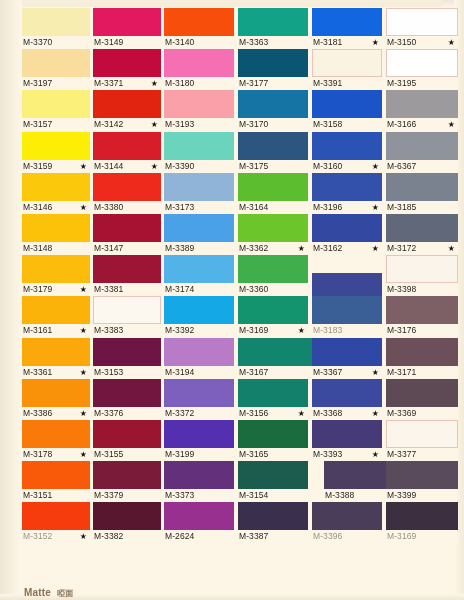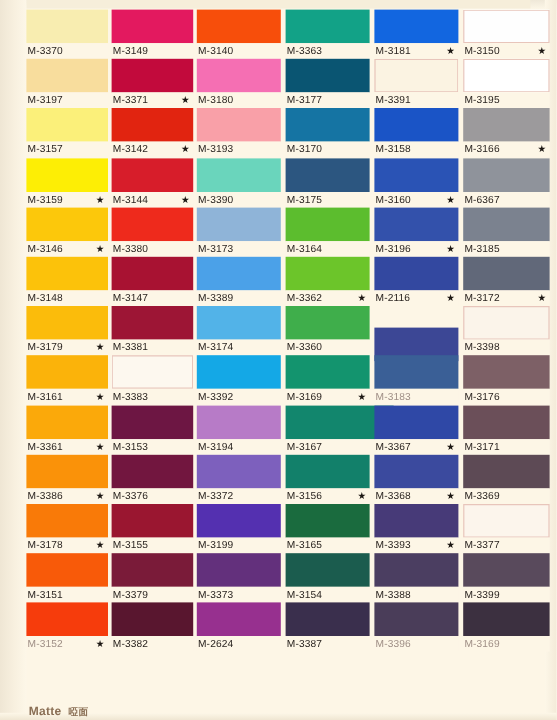--- a/index.html
+++ b/index.html
@@ -327,21 +327,21 @@
       <div class="cell" style="left: 238px; width: 70px; top: 214px; height: 41px;">
         <div class="chip" style="height: 28px; background: rgb(108, 197, 42);"></div>
         <div class="caption" style="top: 28px;">
           <span class="code">M-3362</span>
           <span class="star">★</span>
         </div>
       </div>
       <div class="cell" style="left: 312px; width: 70px; top: 214px; height: 41px;">
         <div class="chip" style="height: 28px; background: rgb(51, 72, 160);"></div>
         <div class="caption" style="top: 28px;">
-          <span class="code">M-2116</span>
+          <span class="code">M-3162</span>
           <span class="star">★</span>
         </div>
       </div>
       <div class="cell" style="left: 386px; width: 72px; top: 214px; height: 41px;">
         <div class="chip" style="height: 28px; background: rgb(97, 104, 121);"></div>
         <div class="caption" style="top: 28px;">
           <span class="code">M-3172</span>
           <span class="star">★</span>
         </div>
       </div>
@@ -554,21 +554,21 @@
         <div class="caption" style="top: 28px;">
           <span class="code">M-3373</span>
         </div>
       </div>
       <div class="cell" style="left: 238px; width: 70px; top: 461.2px; height: 41px;">
         <div class="chip" style="height: 28px; background: rgb(27, 92, 78);"></div>
         <div class="caption" style="top: 28px;">
           <span class="code">M-3154</span>
         </div>
       </div>
-      <div class="cell" style="left: 312px; width: 70px; top: 461.2px; height: 41px;">
+      <div class="cell" style="left: 324px; width: 70px; top: 461.2px; height: 41px;">
         <div class="chip" style="height: 28px; background: rgb(75, 62, 97);"></div>
         <div class="caption" style="top: 28px;">
           <span class="code">M-3388</span>
         </div>
       </div>
       <div class="cell" style="left: 386px; width: 72px; top: 461.2px; height: 41px;">
         <div class="chip" style="height: 28px; background: rgb(89, 74, 92);"></div>
         <div class="caption" style="top: 28px;">
           <span class="code">M-3399</span>
         </div>

